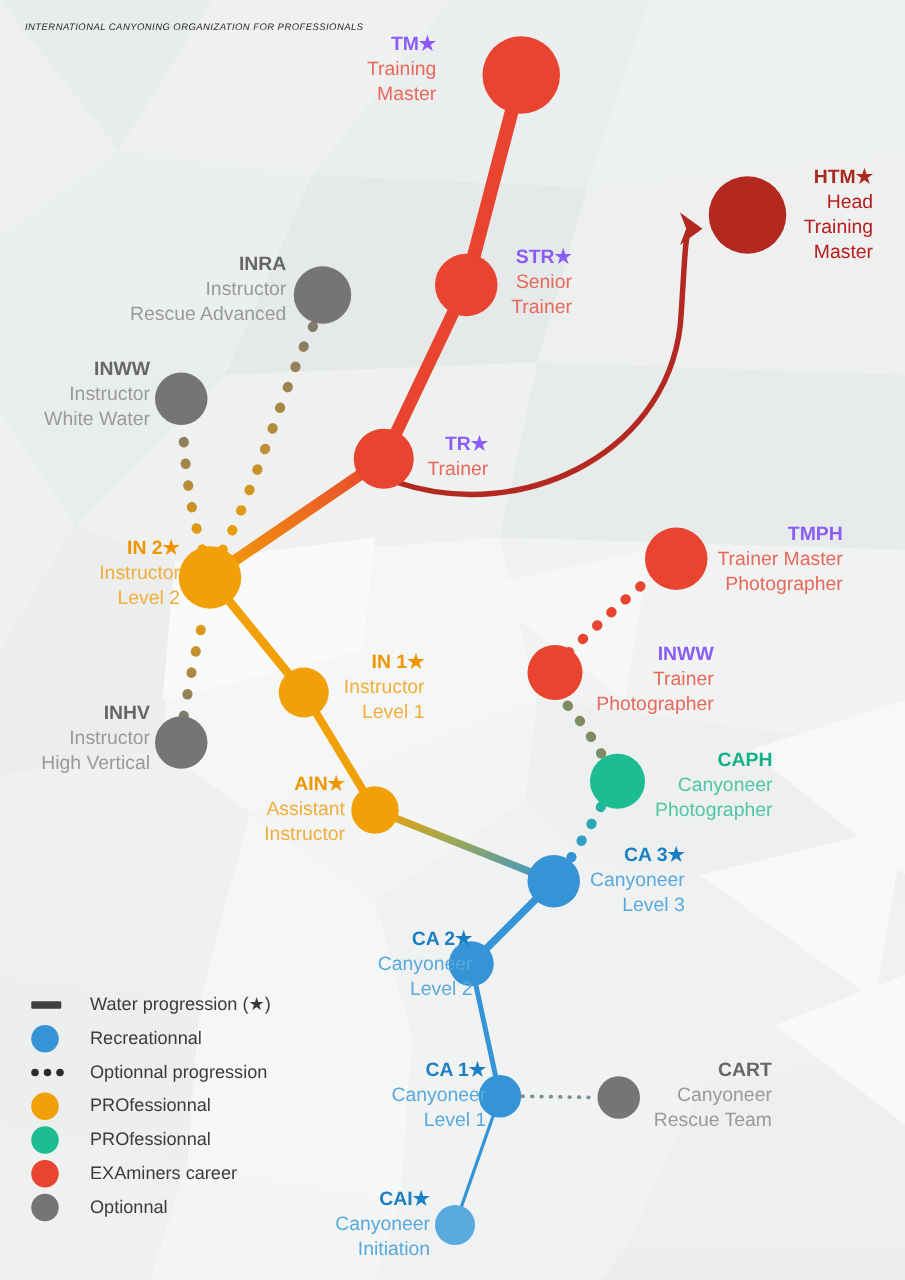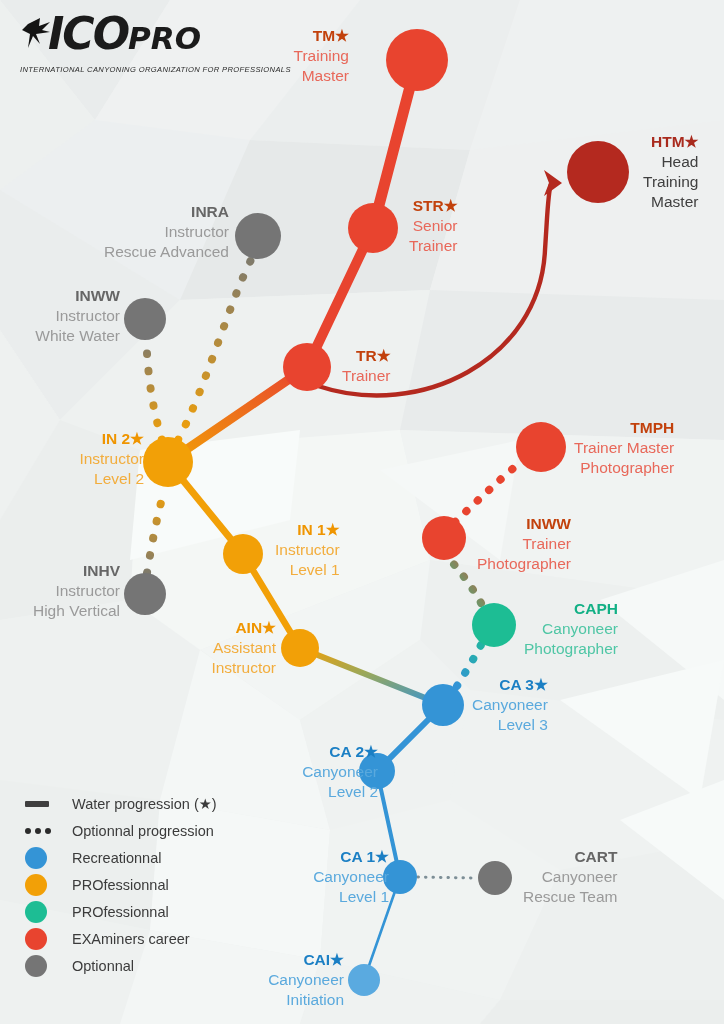--- a/index.html
+++ b/index.html
@@ -72,24 +72,24 @@
     display: block;
   }
   .node-label .desc {
     display: block;
     font-weight: normal;
   }
   .align-right { text-align: right; }
   .align-left  { text-align: right; }
 
   
-  .t-red   .code { color: #c2410c; }
+  .t-red   .code { color: #8b5cf6; }
   .t-red   .desc { color: #e8685a; }
   .t-dred  .code { color: #a92a1d; }
-  .t-dred  .desc { color: #404040; }
+  .t-dred  .desc { color: #b91c1c; }
   .t-orange .code { color: #ef9500; }
   .t-orange .desc { color: #f2ad3d; }
   .t-blue  .code { color: #1b7fc4; }
   .t-blue  .desc { color: #5aa9dd; }
   .t-green .code { color: #12b085; }
   .t-green .desc { color: #4fc6a5; }
   .t-gray  .code { color: #666666; }
   .t-gray  .desc { color: #9a9a9a; }
 
   
@@ -183,28 +183,20 @@
       <polygon points="500,1000 724,1000 724,1024 480,1024" fill="#ebeeed"></polygon>
       <polygon points="600,600 724,560 724,700" fill="#f6f9f8"></polygon>
       <polygon points="560,700 724,660 700,800" fill="#f7faf9"></polygon>
       <polygon points="380,470 520,440 500,560" fill="#f5f8f7"></polygon>
       <polygon points="140,450 300,430 290,520 130,560" fill="#f8fbfa"></polygon>
       <polygon points="620,820 724,780 724,900" fill="#f7faf9"></polygon>
     </g>
   </svg>
 
   <div id="logo">
-    <div style="position:relative;height:48px;">
-      <svg width="44" height="44" viewBox="0 0 44 44" style="position:absolute;left:0;top:0;">
-        <path d="M8 10 L20 4 L19 12 L30 8 L22 16 L30 18 L16 20 L20 30 L13 22 L8 34 L10 20 L2 16 Z" fill="#141414"></path>
-      </svg>
-      <div class="wordmark" style="position:absolute;left:28px;top:-2px;">
-        <span>ICO</span><span class="pro">PRO</span>
-      </div>
-    </div>
     <div class="tagline">INTERNATIONAL CANYONING ORGANIZATION FOR PROFESSIONALS</div>
   </div>
 
   <svg id="graph-svg" viewBox="0 0 724 1024">
     <defs>
       <linearGradient id="g-orange-red" x1="0" y1="1" x2="1" y2="0" gradientUnits="objectBoundingBox">
         <stop offset="0" stop-color="#f2a007"></stop>
         <stop offset="1" stop-color="#e8442f"></stop>
       </linearGradient>
       <linearGradient id="g-orange-blue" x1="0" y1="0" x2="1" y2="1" gradientUnits="objectBoundingBox">
@@ -370,38 +362,38 @@
 
     <div class="legend-row">
       <span class="legend-key">
           <i class="key-solid"></i>
         </span>
       <span class="legend-text">Water progression (★)</span>
     </div>
 
     <div class="legend-row">
       <span class="legend-key">
+        <i class="key-dot-lg" style="background:#3494d6"></i>
+      </span>
+      <span class="legend-text">Recreationnal</span>
+    </div>
+
+    <div class="legend-row">
+      <span class="legend-key">
         <span class="key-dots">
             <i></i>
             <i></i>
             <i></i>
           </span>
       </span>
       <span class="legend-text">Optionnal progression</span>
     </div>
 
     <div class="legend-row">
       <span class="legend-key">
-        <i class="key-dot-lg" style="background:#3494d6"></i>
-      </span>
-      <span class="legend-text">Recreationnal</span>
-    </div>
-
-    <div class="legend-row">
-      <span class="legend-key">
         <i class="key-dot-lg" style="background:#f2a007"></i>
       </span>
       <span class="legend-text">PROfessionnal</span>
     </div>
 
     <div class="legend-row">
       <span class="legend-key">
         <i class="key-dot-lg" style="background:#1dbd94"></i>
       </span>
       <span class="legend-text">PROfessionnal</span>

